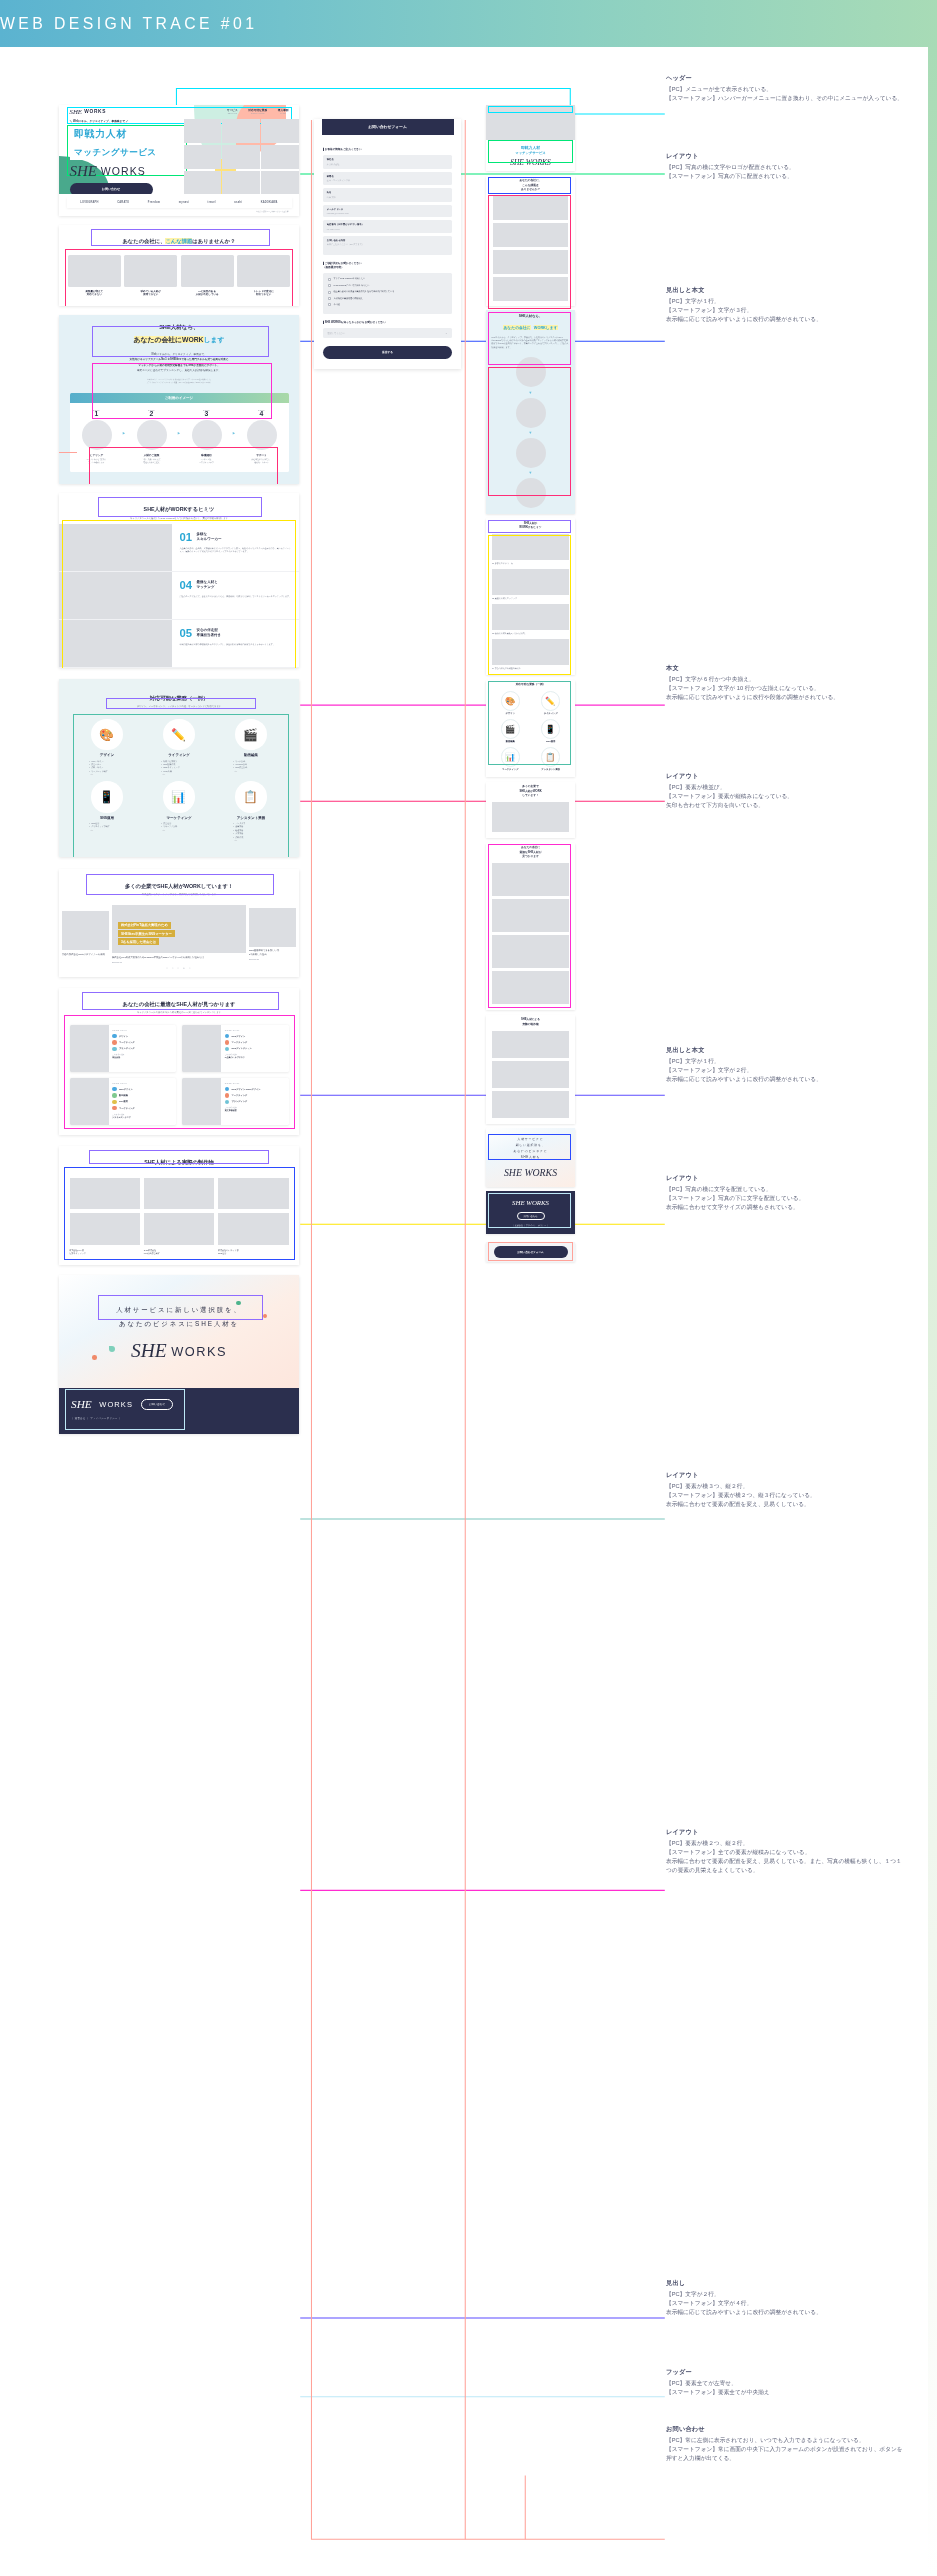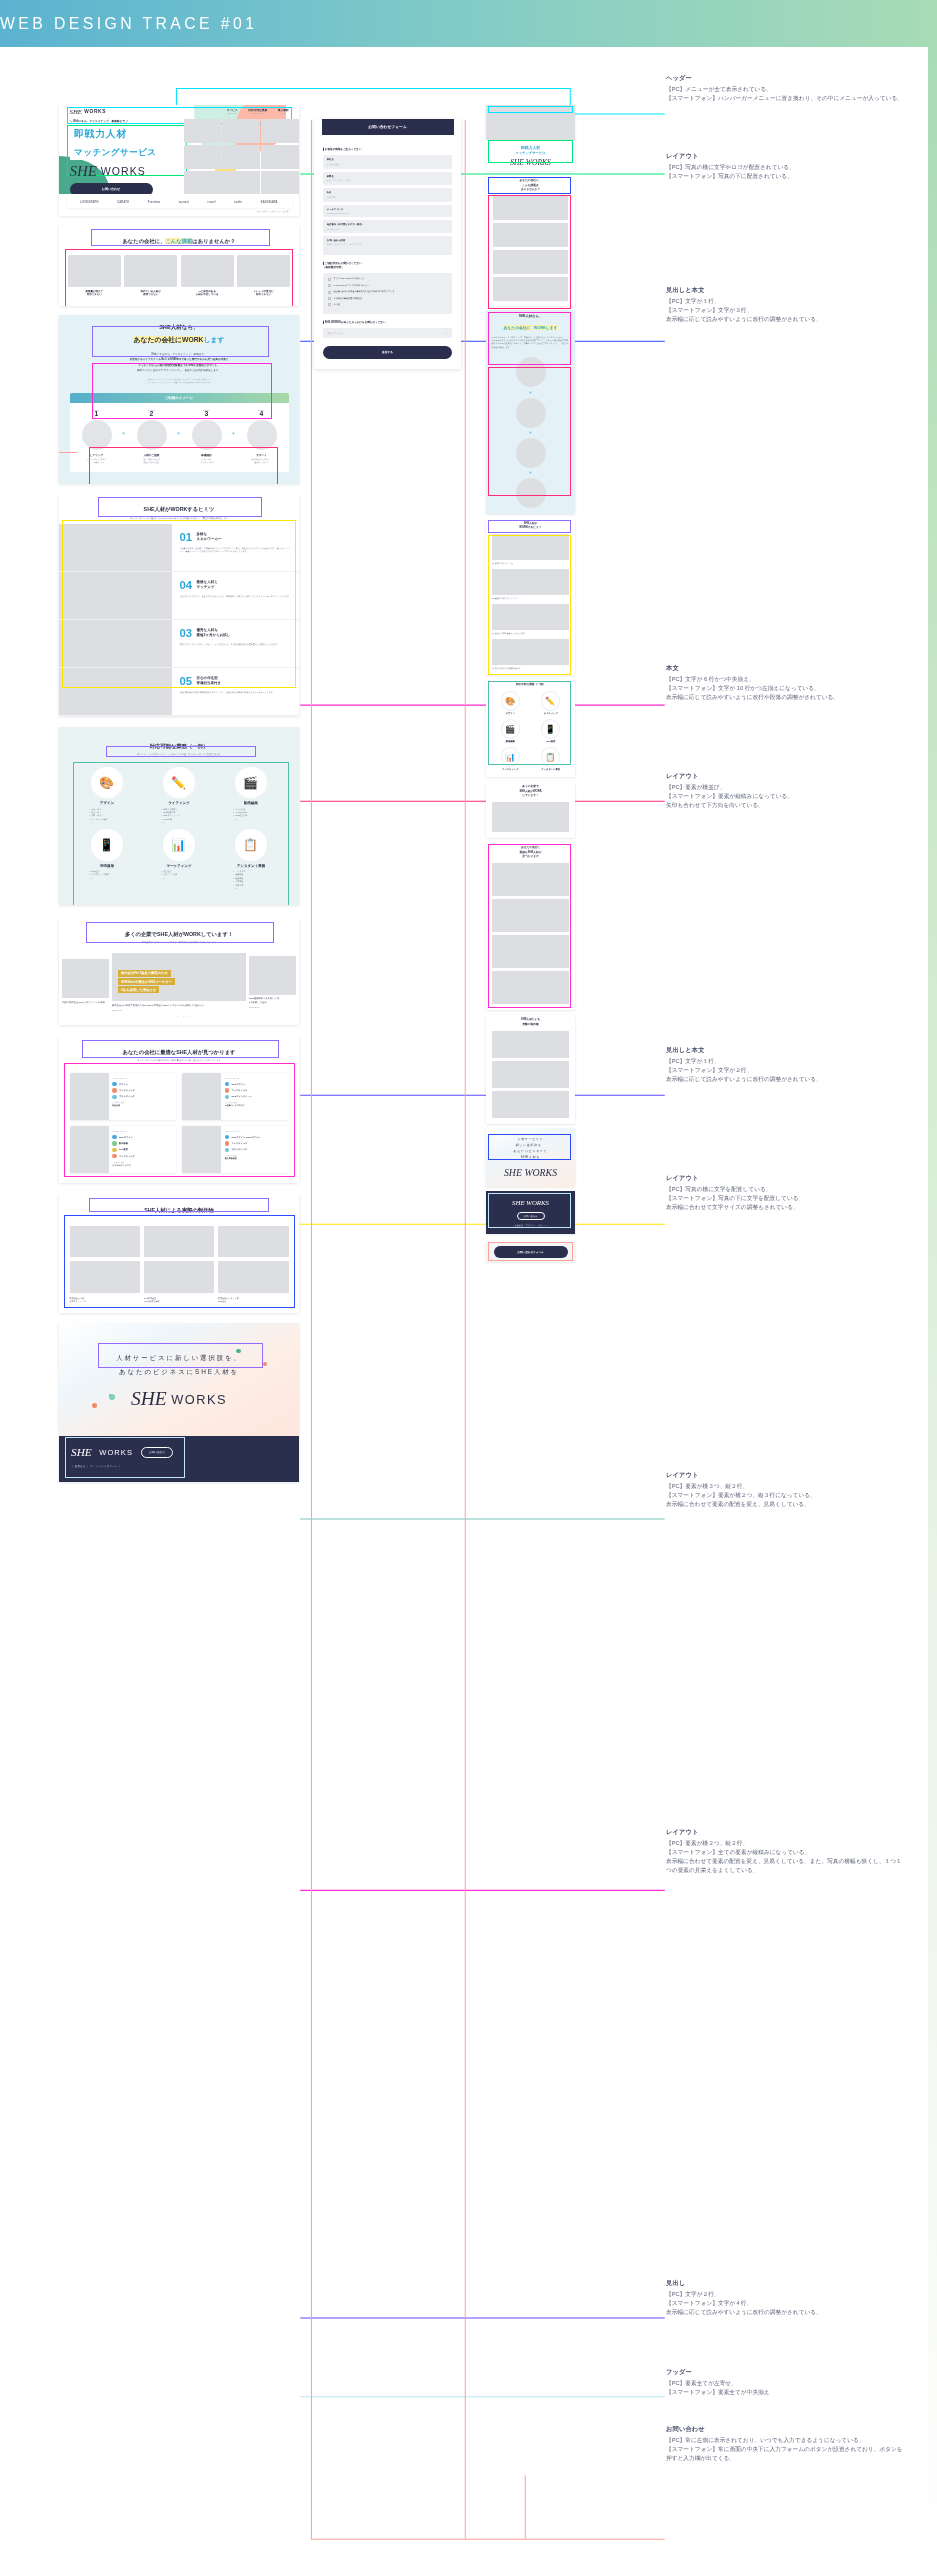--- a/index.html
+++ b/index.html
@@ -447,31 +447,20 @@
               <div class="tt" style="white-space:pre-line">最適な人材と
 マッチング</div>
             </div>
             <div class="dd">貴社のニーズに応じて、必要なスキルはもちろん、稼働期間、勤怠なども加味してベストなワーカーをマッチングします。</div>
           </div>
       </div>
       <div class="sec-item">
         <div class="ph"></div>
         <div class="body">
             <div class="r1">
-              <div class="nn">03</div>
-              <div class="tt" style="white-space:pre-line">優秀な人材を
-最短3ヶ月からお試し</div>
-            </div>
-            <div class="dd">実際のアウトプットやコミュニケーションを見てから、その後の継続利用や直接雇用もご相談いただけます。</div>
-          </div>
-      </div>
-      <div class="sec-item">
-        <div class="ph"></div>
-        <div class="body">
-            <div class="r1">
               <div class="nn">05</div>
               <div class="tt" style="white-space:pre-line">安心の伴走型
 専属担当者付き</div>
             </div>
             <div class="dd">専属の担当者が人材の稼働状況をモニタリングし、課題があれば早期に解決できるようサポートします。</div>
           </div>
       </div>
     </div>
     <div class="hl hl-violet" style="left:39px;top:4.5px;width:164px;height:19.5px;"></div>
     <div class="hl hl-yellow" style="left:3px;top:27px;width:234px;height:168px;"></div>

